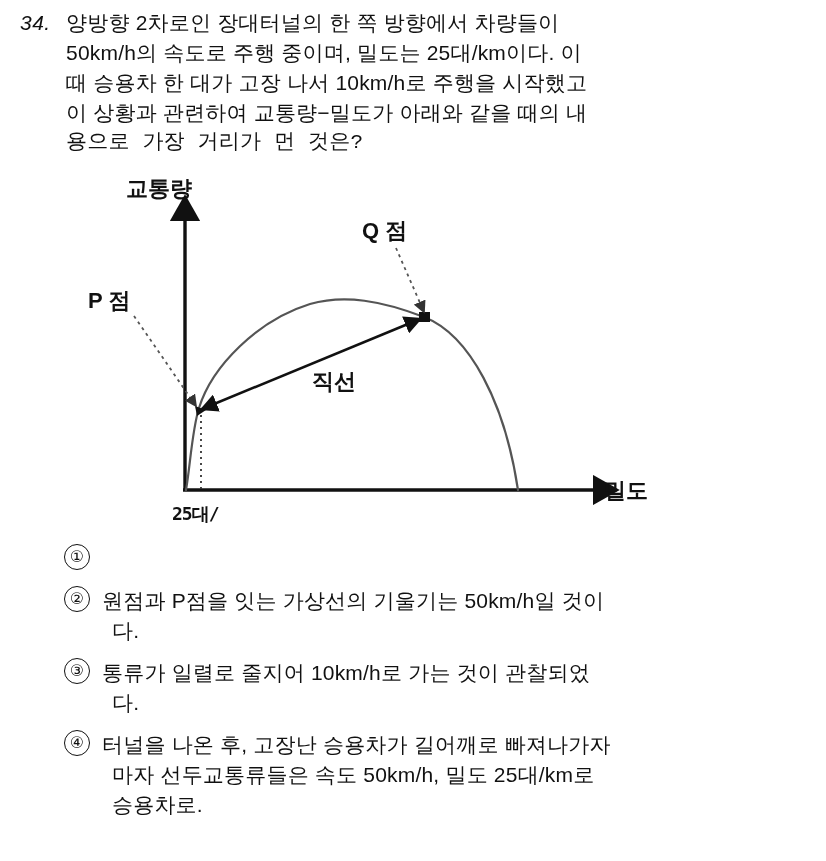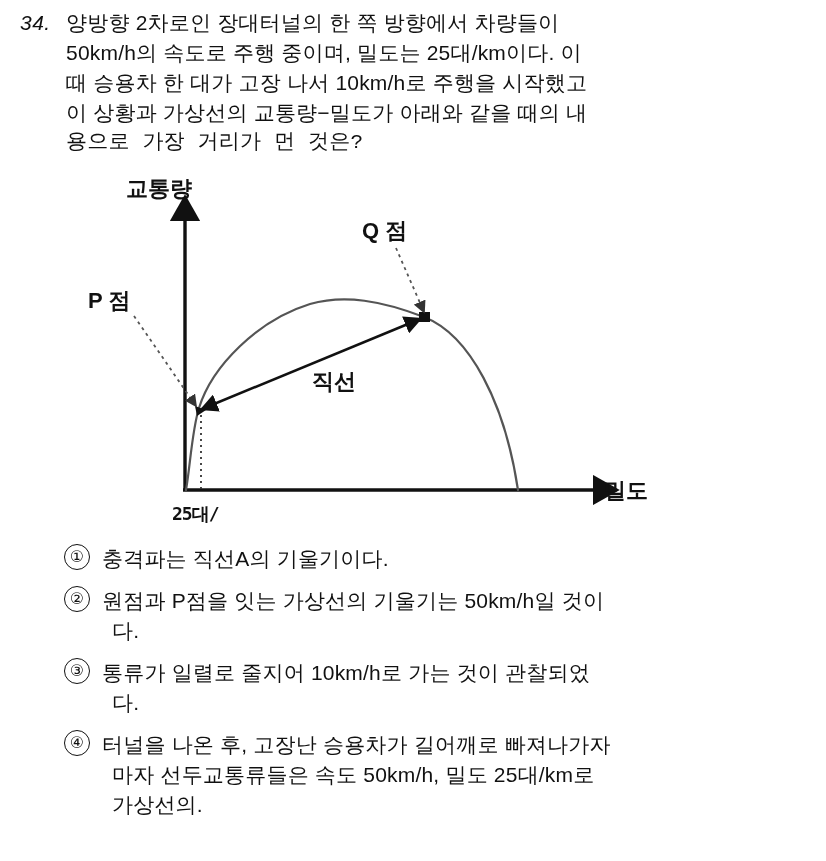--- a/index.html
+++ b/index.html
@@ -117,21 +117,21 @@
 </style>
 </head>
 <body>
 
 <div id="question-block">
   <div class="q-number">34.</div>
   <div class="q-body">
     <span>양방향 2차로인 장대터널의 한 쪽 방향에서 차량들이</span>
     <span>50km/h의 속도로 주행 중이며, 밀도는 25대/km이다. 이</span>
     <span>때 승용차 한 대가 고장 나서 10km/h로 주행을 시작했고</span>
-    <span>이 상황과 가상선의 교통량−밀도가 아래와 같을 때의 내</span>
+    <span>이 상황과 관련하여 교통량−밀도가 아래와 같을 때의 내</span>
     <span>용으로 가장 거리가 먼 것은?</span>
   </div>
 </div>
 
 <div id="figure">
 
   <svg width="826" height="370" viewBox="0 0 826 370">
     <defs>
       <marker id="axis-arrow" markerWidth="9" markerHeight="9" refX="1" refY="4.5" orient="auto" markerUnits="strokeWidth">
         <path d="M0,0 L0,9 L8,4.5 z" fill="#111"></path>
@@ -175,23 +175,20 @@
   <div class="fig-label" id="label-p">P 점</div>
   <div class="fig-label" id="label-q">Q 점</div>
   <div class="fig-label" id="label-line">직선</div>
   <div class="fig-label mono" id="label-tick25">25대/</div>
 </div>
 
 <div id="options">
 
   <div class="option">
     <div class="opt-marker">①</div>
-    <div class="opt-text">
-      <span>충격파는 직선A의 기울기이다.</span>
-    </div>
   </div>
 
   <div class="option">
     <div class="opt-marker">②</div>
     <div class="opt-text">
       <span>원점과 P점을 잇는 가상선의 기울기는 50km/h일 것이</span>
       <span>다.</span>
     </div>
   </div>
 
@@ -201,17 +198,17 @@
       <span>통류가 일렬로 줄지어 10km/h로 가는 것이 관찰되었</span>
       <span>다.</span>
     </div>
   </div>
 
   <div class="option">
     <div class="opt-marker">④</div>
     <div class="opt-text">
       <span>터널을 나온 후, 고장난 승용차가 길어깨로 빠져나가자</span>
       <span>마자 선두교통류들은 속도 50km/h, 밀도 25대/km로</span>
-      <span>가상선의.</span>
+      <span>승용차로.</span>
     </div>
   </div>
 
 </div>
 
 </body></html>

